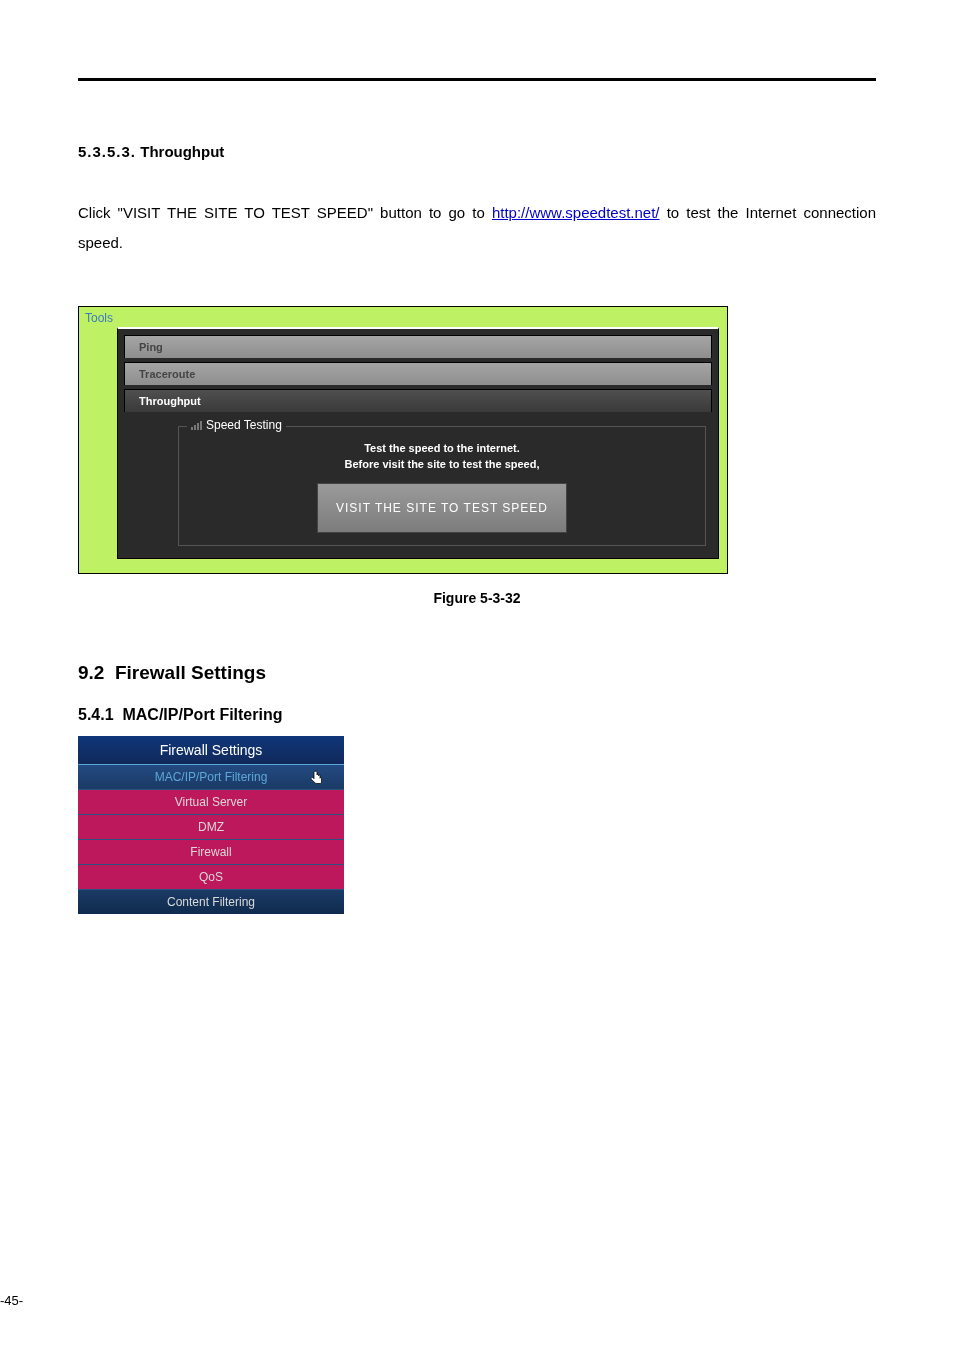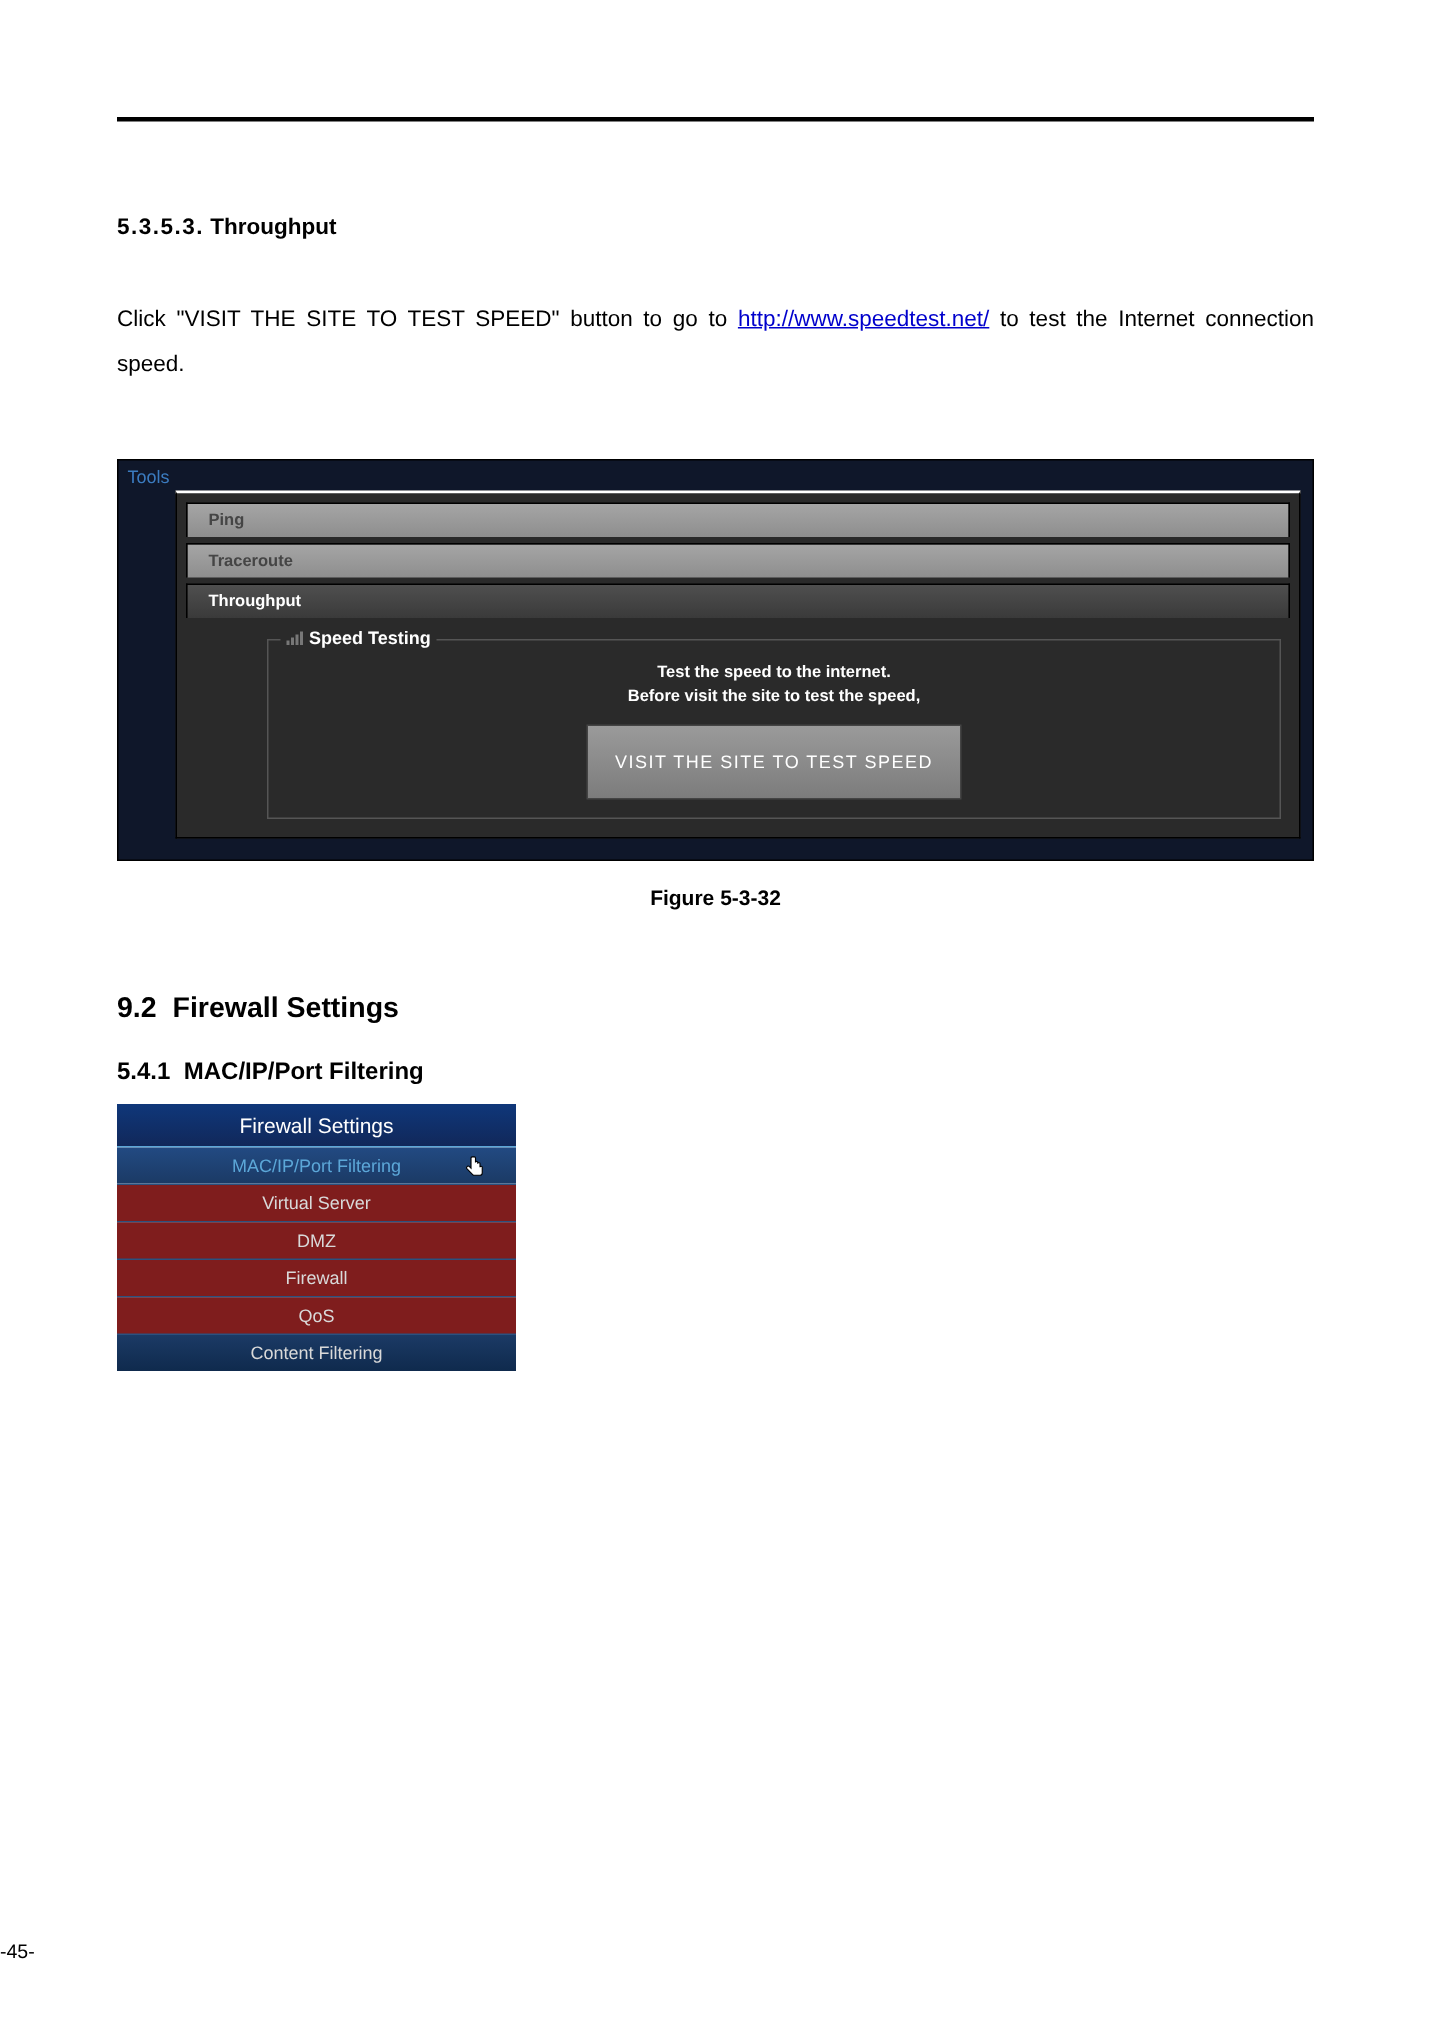--- a/index.html
+++ b/index.html
@@ -36,22 +36,22 @@
   }
   .link {
     color: #0000cc;
     text-decoration: underline;
   }
   .figure-wrap {
     margin-top: 48px;
     margin-bottom: 16px;
   }
   .tools-panel {
-    width: 798px;
-    background: #0f172a;
+    width: 650px;
+    background: #bef264;
     border: 1px solid #000;
   }
   .tools-title {
     color: #3b7bbf;
     font-size: 12px;
     padding: 4px 6px 2px 6px;
   }
   .tools-inner {
     margin: 0 8px 14px 38px;
     border: 1px solid #000;
@@ -89,21 +89,21 @@
     text-align: center;
   }
   .legend {
     position: absolute;
     top: -9px;
     left: 8px;
     background: #2a2a2a;
     padding: 0 4px;
     color: #fff;
     font-size: 12px;
-    font-weight: bold;
+    font-weight: normal;
     display: flex;
     align-items: center;
     gap: 4px;
   }
   .legend .bars {
     display: inline-flex;
     align-items: flex-end;
     gap: 1px;
     height: 9px;
   }
@@ -156,21 +156,21 @@
     text-align: center;
   }
   .fw-header {
     background: linear-gradient(#0f377a,#11285a);
     color: #fff;
     font-size: 14px;
     padding: 6px 0;
     border-bottom: 1px solid #5ca7d8;
   }
   .fw-item {
-    background: #7f1d1d;
+    background: #be185d;
     padding: 5px 0;
     border-bottom: 1px solid #2b517f;
     position: relative;
   }
   .fw-item.active {
     background: linear-gradient(#224a82,#1b3a65);
     color: #5ca7d8;
   }
   .fw-item:last-child {
     background: linear-gradient(#1b3a65,#0f2a4d);

